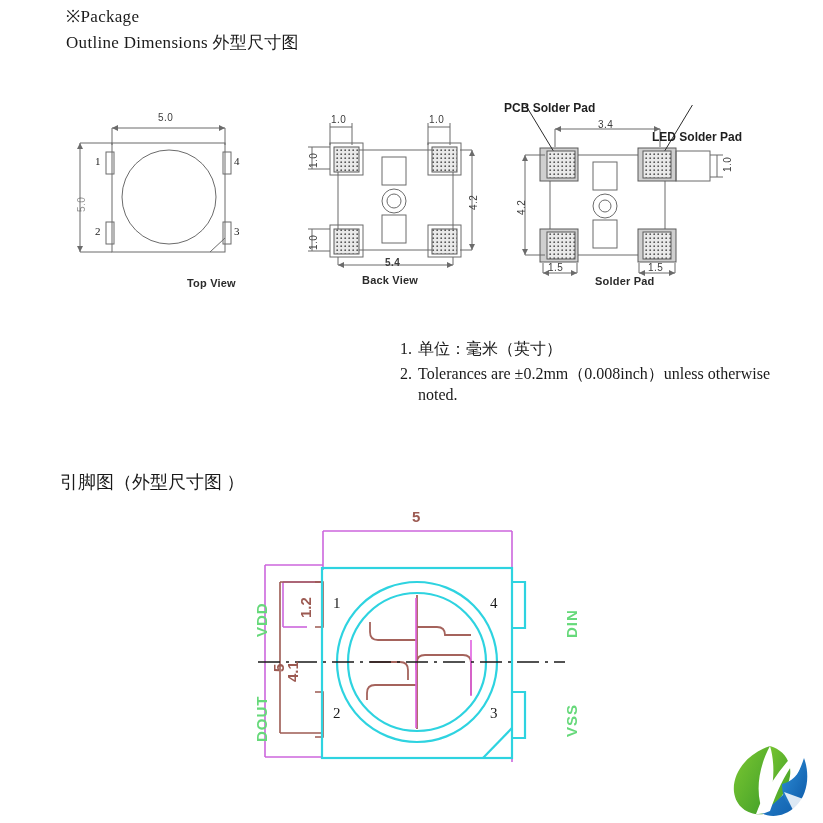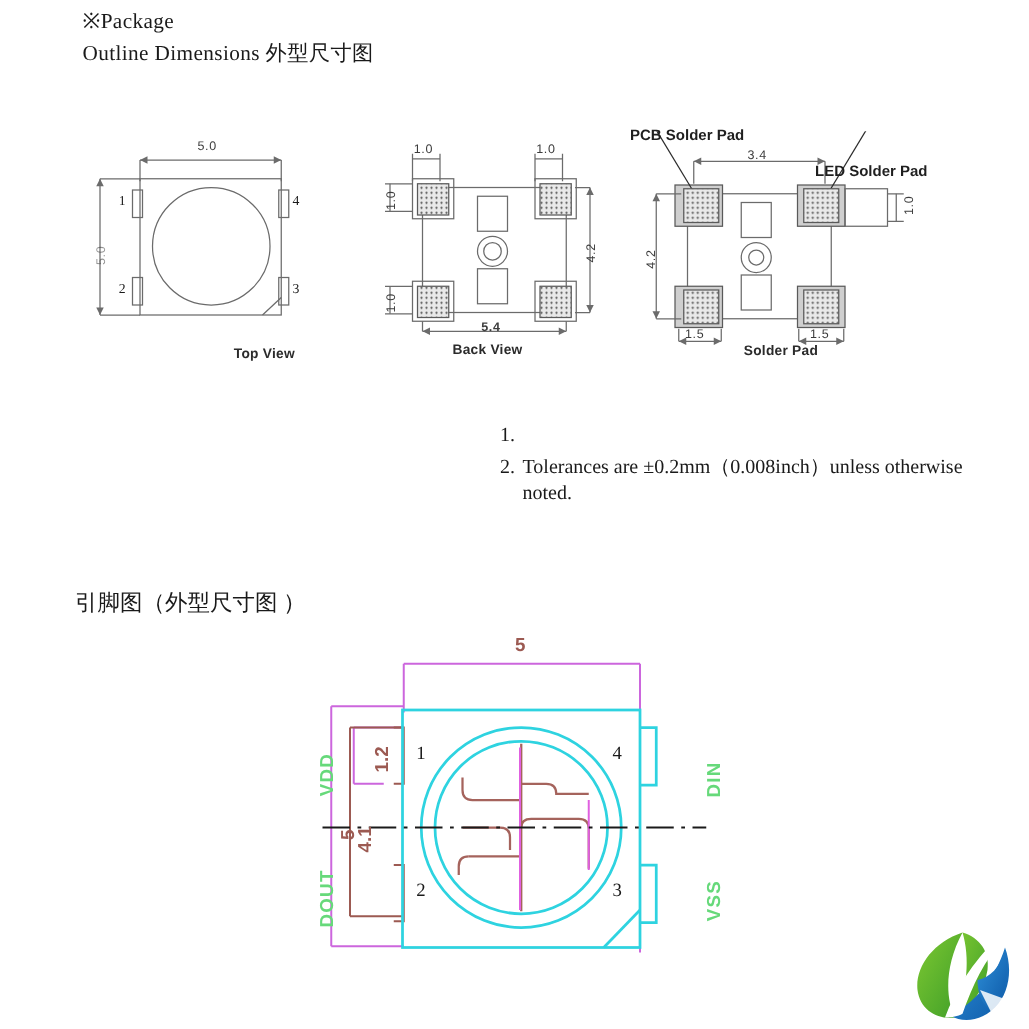--- a/index.html
+++ b/index.html
@@ -199,20 +199,21 @@
 <div class="abs nosel dimtxt rot90" style="left:516px;top:215px;">4.2</div>
 <div class="abs nosel dimtxt rot90" style="left:722px;top:172px;">1.0</div>
 <div class="abs nosel dimtxt" style="left:548px;top:262px;">1.5</div>
 <div class="abs nosel dimtxt" style="left:648px;top:262px;">1.5</div>
 <div class="abs nosel viewlbl" style="left:595px;top:275px;">Solder Pad</div>
 
 <div class="abs nosel" id="notes">
   <div class="note">
     <div class="note-num">1.</div>
     <div class="note-body">
+      <span class="note-cn">单位：毫米（英寸）</span>
     </div>
   </div>
   <div class="note">
     <div class="note-num">2.</div>
     <div class="note-body">
       <span>Tolerances are ±0.2mm（0.008inch）unless otherwise noted.</span>
     </div>
   </div>
 </div>
 

